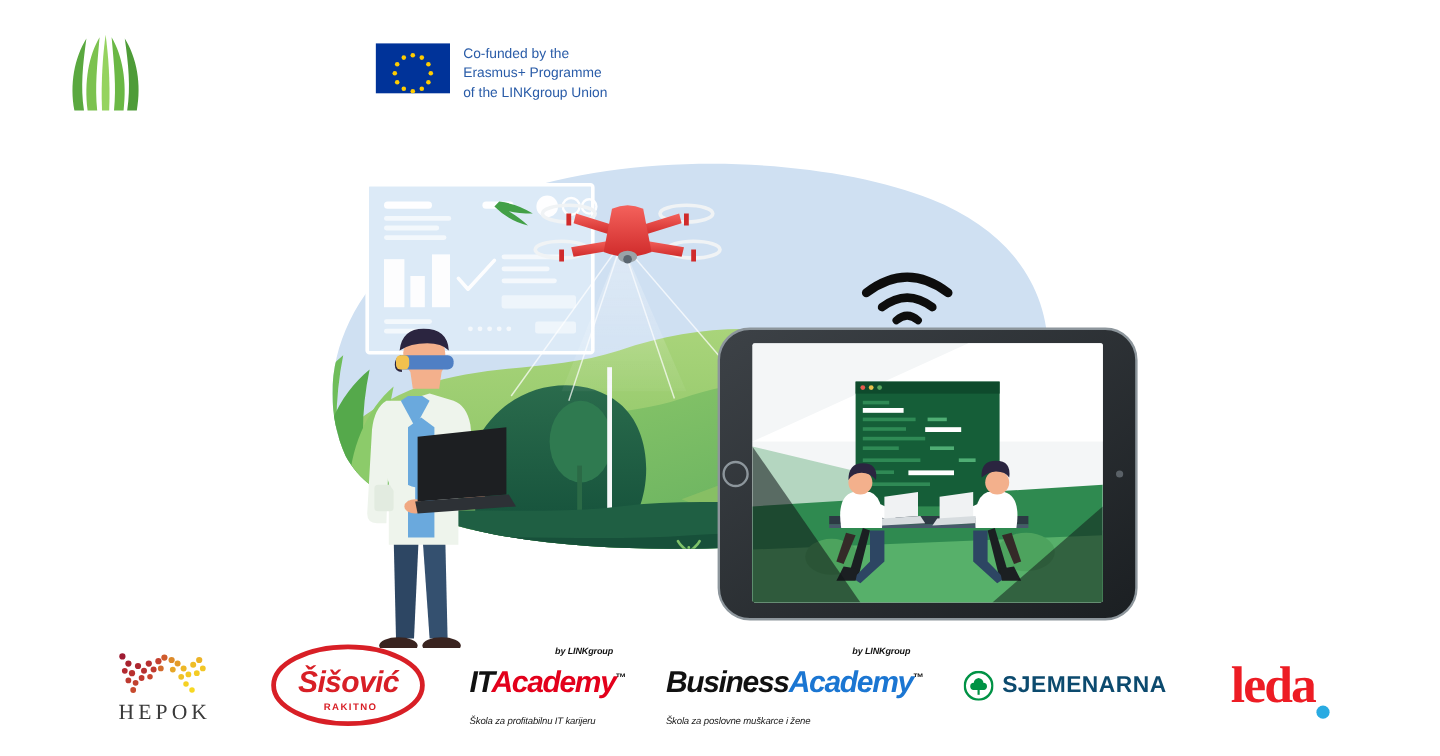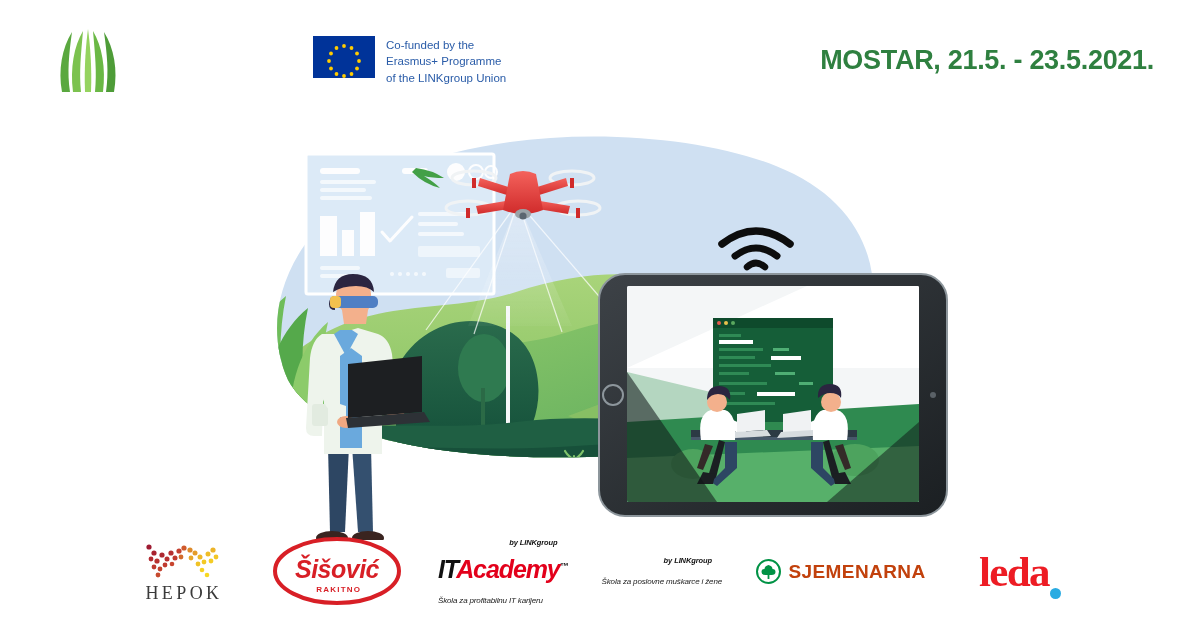--- a/index.html
+++ b/index.html
@@ -62,21 +62,21 @@
     align-self:flex-end;margin-right:10px;margin-bottom:-2px;letter-spacing:-0.1px;}
   .acad-main{font-size:25px;font-weight:bold;font-style:italic;line-height:1;
     white-space:nowrap;letter-spacing:-1.1px;}
   .acad-tm{font-size:9px;vertical-align:super;font-style:normal;font-weight:bold;}
   .acad-sub{font-size:8px;font-style:italic;color:#1a1a1a;white-space:nowrap;
     margin-top:2px;letter-spacing:-0.15px;}
   .it-black{color:#111;} .it-red{color:#e3001b;}
   .bus-black{color:#111;} .bus-blue{color:#1b76d2;}
   
   .sjem{gap:7px;width:170px;}
-  .sjem-word{color:#c2410c;font-size:19px;font-weight:bold;letter-spacing:0.4px;
+  .sjem-word{color:#0c4a6e;font-size:19px;font-weight:bold;letter-spacing:0.4px;
     line-height:1;white-space:nowrap;}
   
   .leda{width:108px;position:relative;}
   .leda-word{color:#ed1c24;font-size:43px;font-weight:bold;line-height:1;
     letter-spacing:-1.6px;white-space:nowrap;font-family:Liberation Serif, serif;}
   .leda-dot{position:absolute;right:7px;bottom:9px;width:11px;height:11px;
     border-radius:50%;background:#29abe2;}
 </style>
 </head>
 <body>
@@ -113,21 +113,20 @@
           <circle cx="23.5" cy="12" r="1.9"></circle>
         </g>
       </svg>
       <div class="eu-text">
         <div>Co-funded by the</div>
         <div>Erasmus+ Programme</div>
         <div>of the LINKgroup Union</div>
       </div>
     </div>
 
-    <div class="date-badge">MOSTAR, 21.5. - 23.5.2021.</div>
   </div>
 
   <div class="illus">
     <svg width="760" height="420" viewBox="0 0 760 420">
       <defs>
         <linearGradient id="hillA" x1="0" y1="0" x2="0" y2="1">
           <stop offset="0%" stop-color="#a9d47a"></stop>
             <stop offset="100%" stop-color="#7dbd5c"></stop>
         </linearGradient>
         <linearGradient id="hillB" x1="0" y1="0" x2="1" y2="1">
@@ -511,20 +510,23 @@
     <div class="sp acad">
       <span class="acad-byline">by LINKgroup</span>
       <span class="acad-main">
         <span class="it-black">IT</span><span class="it-red">Academy</span><span class="acad-tm it-black">™</span>
       </span>
       <span class="acad-sub">Škola za profitabilnu IT karijeru</span>
     </div>
 
     <div class="sp acad">
       <span class="acad-byline">by LINKgroup</span>
+      <span class="acad-main">
+        <span class="bus-black">Business</span><span class="bus-blue">Academy</span><span class="acad-tm bus-black">™</span>
+      </span>
       <span class="acad-sub">Škola za poslovne muškarce i žene</span>
     </div>
 
     <div class="sp sjem">
       <svg width="25" height="25" viewBox="0 0 25 25">
         <circle cx="12.5" cy="12.5" r="11.5" fill="none" stroke="#009245" stroke-width="2"></circle>
         <path d="M12.5 6 q4 1 4 4 q3 0 3 3 q0 3 -4 3 l-6 0 q-4 0 -4 -3 q0 -3 3 -3 q0 -3 4 -4 Z" fill="#009245"></path>
         <rect x="11.6" y="15" width="1.8" height="5" fill="#009245"></rect>
       </svg>
       <span class="sjem-word">SJEMENARNA</span>

